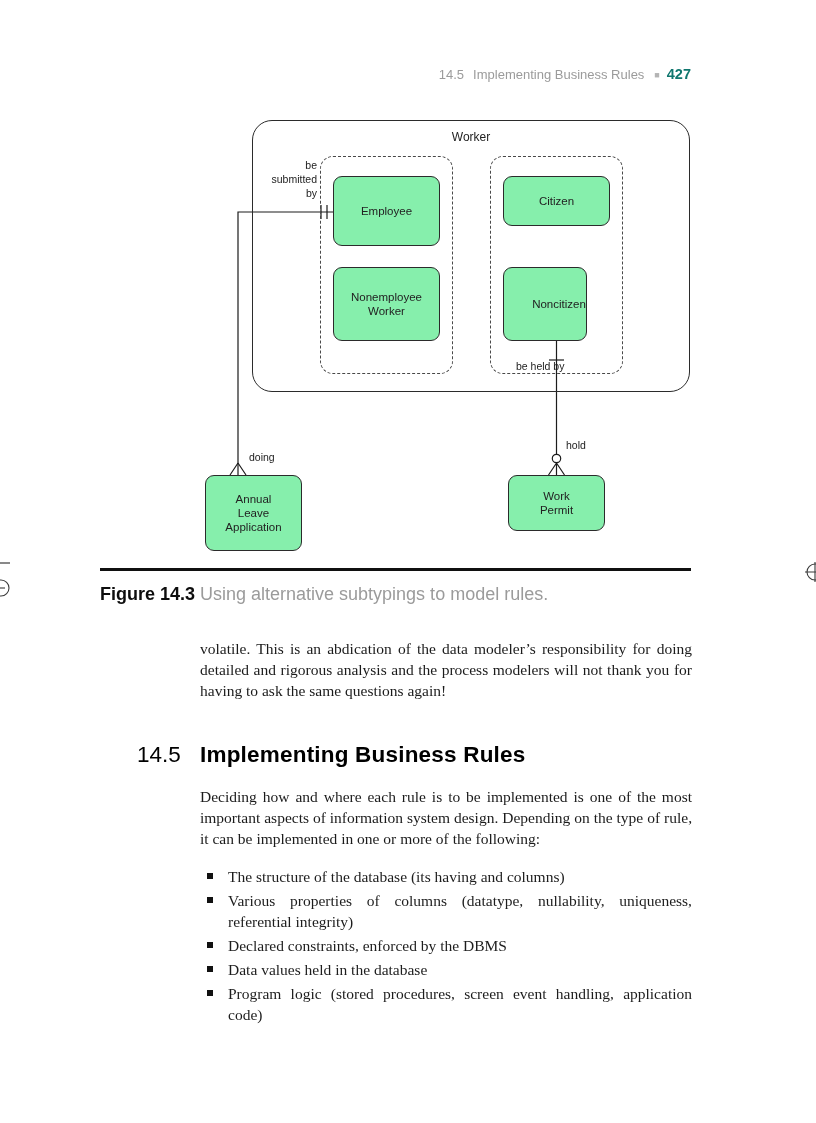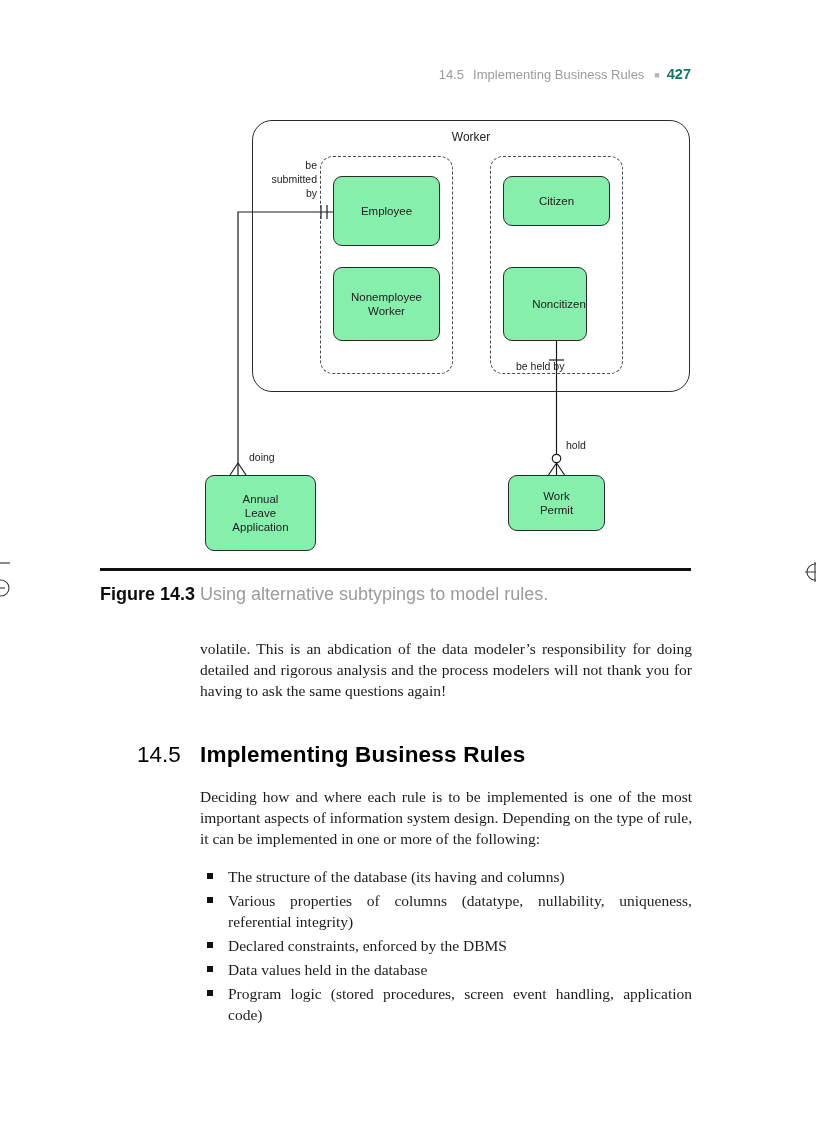--- a/index.html
+++ b/index.html
@@ -26,21 +26,21 @@
     border:1.1px dashed #484848; border-radius:13px; }
   .partition.left { left:125px; }
   .partition.right { left:295px; }
   .box { position:absolute; background:#86efac; border:1.4px solid #2b2b2b; border-radius:9px;
     display:flex; align-items:center; justify-content:center; text-align:center;
     font-size:11.5px; line-height:14px; white-space:pre-line; }
   .employee   { left:138px; top:64px;  width:107px; height:70px; }
   .nonemp     { left:138px; top:155px; width:107px; height:74px; }
   .citizen    { left:308px; top:64px;  width:107px; height:50px; }
   .noncitizen { left:308px; top:155px; width:84px; height:74px;padding-left:28px; }
-  .annual     { left:10px;  top:363px; width:111px;  height:76px;text-align:center; }
+  .annual     { left:10px;  top:363px; width:97px;  height:76px;text-align:center; }
   .workpermit { left:313px; top:363px; width:97px;  height:56px; }
   .rel-label { position:absolute; font-size:10.5px; line-height:14px; color:#222; }
   .rel-submitted { left:58px; top:46px; width:64px; text-align:right; white-space:pre-line; }
   .rel-submit { left:54px; top:338px; }
   .rel-hold { left:371px; top:326px; }
   .rel-heldby { left:299px; top:247px;margin-left:22px; }
 
   
   .figure-rule { position:absolute; left:100px; top:568px; width:591px; height:3px; background:#101010; }
   .caption-row { position:absolute; left:100px; top:584px; width:591px;

